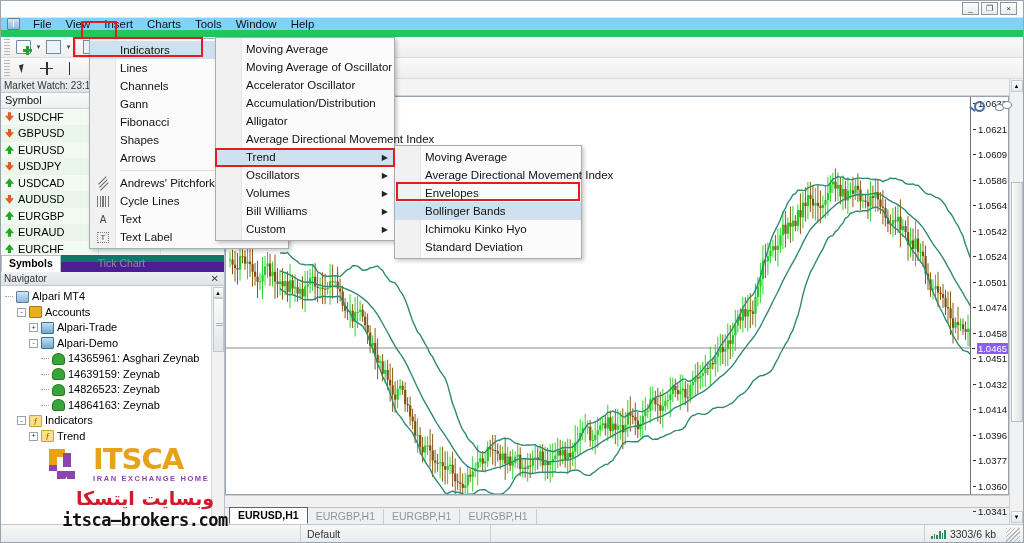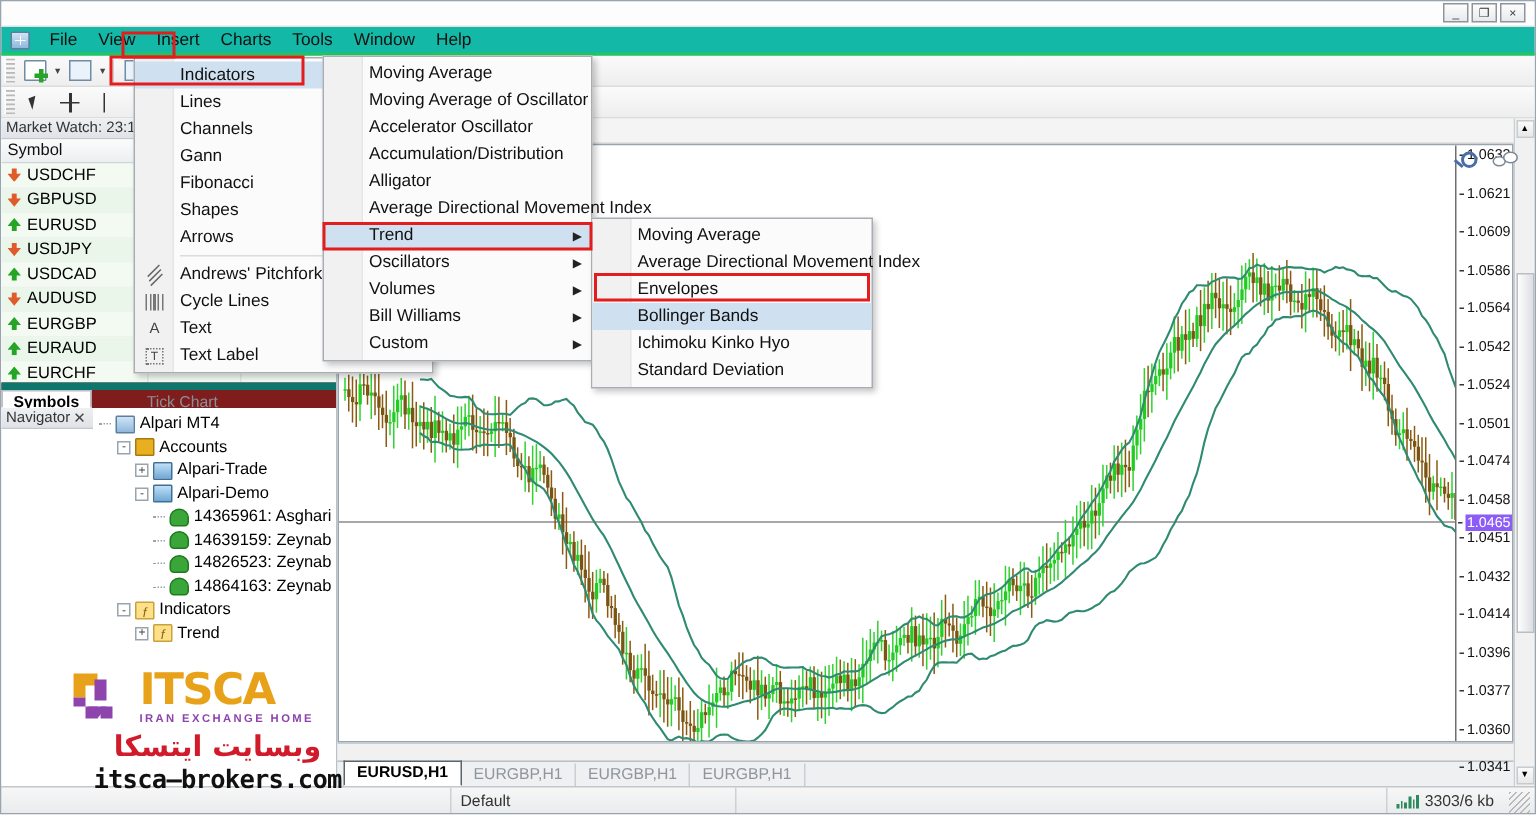--- a/index.html
+++ b/index.html
@@ -19,22 +19,22 @@
   }
   
   .titlebar {
     height:17px; background:#fdfdfd;
     border-bottom:1px solid #e2e2e2;
     flex:0 0 auto; position:relative;
   }
   
   .menubar {
     height:19px; flex:0 0 auto;
-    background:#14b8a6;
-    border-bottom:2px solid #22c55e;
+    background:#7dd3fc;
+    border-bottom:7px solid #22c55e;
     display:flex; align-items:center;
     padding-left:4px; position:relative;
   }
   .mt4-logo {
     width:13px;height:12px;margin-right:6px;margin-left:2px;
     background:linear-gradient(#cfe3f5,#8fb8dd);
     border:1px solid #5c7f9e; border-radius:1px;
     position:relative; flex:0 0 auto;
   }
   .mt4-logo:after{
@@ -133,30 +133,30 @@
   .mw-c-sym{width:98px;display:flex;align-items:center;gap:4px;padding-left:4px;border-right:1px solid #dfe6df;height:100%;}
   .mw-c-bid{width:62px;text-align:right;padding-right:6px;color:#1c39bb;border-right:1px solid #dfe6df;height:100%;line-height:16px;}
   .mw-c-ask{width:62px;text-align:right;padding-right:6px;color:#1c39bb;height:100%;line-height:16px;}
   .updn{width:9px;height:9px;position:relative;flex:0 0 auto;}
   .updn.up:after{content:"";position:absolute;left:0;top:0;width:9px;height:9px;background:#25a425;border-radius:2px;
      clip-path:polygon(50% 0,100% 60%,68% 60%,68% 100%,32% 100%,32% 60%,0 60%);}
   .updn.dn:after{content:"";position:absolute;left:0;top:0;width:9px;height:9px;background:#e05b2a;border-radius:2px;
      clip-path:polygon(50% 100%,100% 40%,68% 40%,68% 0,32% 0,32% 40%,0 40%);}
   .symname{font-size:11px;}
   .mw-tabs{
-    height:17px;flex:0 0 auto;display:flex;
-    background:#7f1d1d;border-top:5px solid #0f766e;
+    height:17px;flex:0 0 auto;display:flex;align-items:flex-end;
+    background:#4c1d95;border-top:7px solid #0f766e;
   }
   .tabx{
     font-size:10.5px;padding:1px 7px 2px 7px;color:#333;border:1px solid transparent;
   }
   .tabx.sel{background:#fff;border:1px solid #b8bfc6;border-bottom-color:#fff;font-weight:bold;color:#000;}
   .tabx.dim{color:#8a9098;padding-left:36px;}
   
-  .nav { flex:1 1 auto; display:flex; flex-direction:row; min-height:0;}
+  .nav { flex:1 1 auto; display:flex; flex-direction:column; min-height:0;}
   .nav-body{flex:1 1 auto;display:flex;min-height:0;background:#fff;position:relative;overflow:hidden;}
   .tree{flex:1 1 auto;padding:3px 0 0 4px;font-size:11px;line-height:15.5px;}
   .tnode{display:flex;align-items:center;gap:3px;white-space:nowrap;}
   .texp{
     width:9px;height:9px;border:1px solid #9aa4ae;background:#fff;font-size:8px;
     display:flex;align-items:center;justify-content:center;color:#444;flex:0 0 auto;line-height:1;
   }
   .tspacer{width:9px;flex:0 0 auto;}
   .tdash{width:8px;border-top:1px dotted #9aa4ae;height:1px;flex:0 0 auto;}
   .ticon{width:13px;height:12px;flex:0 0 auto;position:relative;border-radius:1px;}

